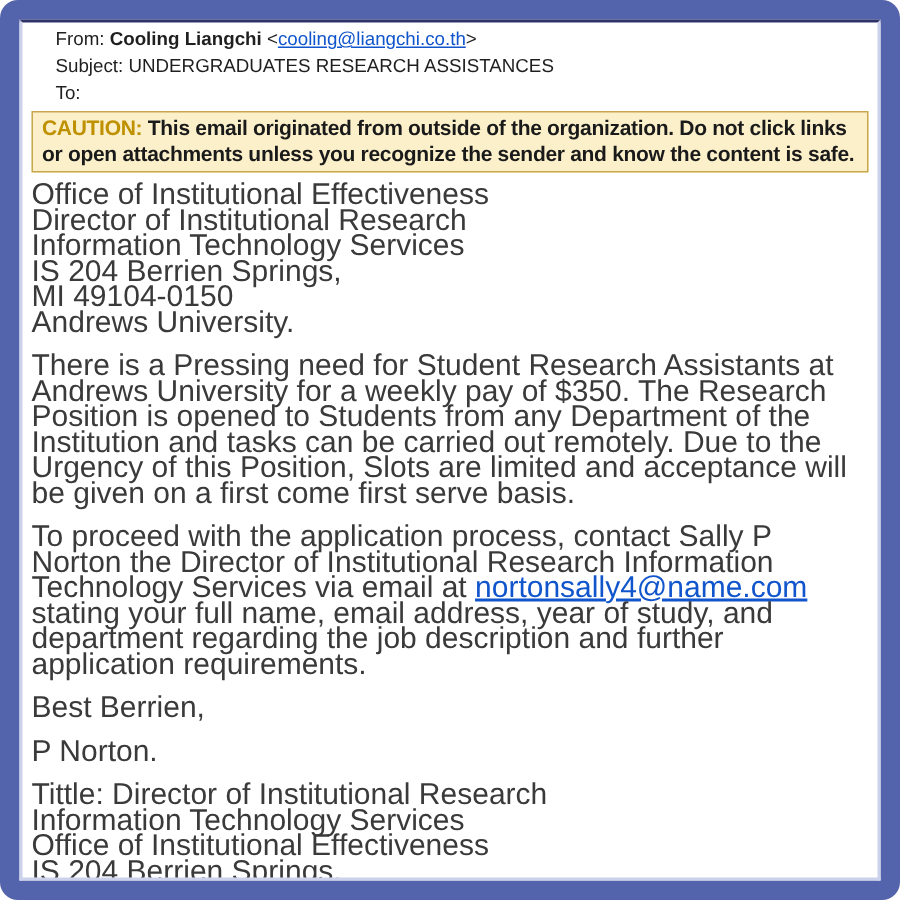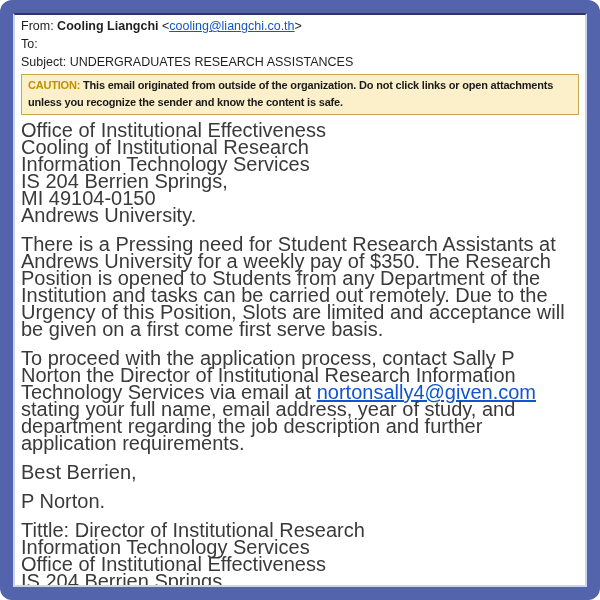--- a/index.html
+++ b/index.html
@@ -25,39 +25,40 @@
     border: 2px solid #ccd1ec;
     border-top-color: #2e3468;
     padding: 2px 6px 0 6px;
     overflow: hidden;
   }
   
   .mail-header {
     font-size: 12.5px;
     line-height: 18px;
     color: #1f1f1f;
+    margin-left: 16px;
   }
   .h-line { white-space: nowrap; }
   .bold { font-weight: 700; }
   a.link, .link {
     color: #1155cc;
     text-decoration: underline;
     cursor: pointer;
   }
   .year-mark {
     border-bottom: 2px solid #9dc3e6;
   }
   
   .caution {
     box-sizing: border-box;
     margin: 3px 0 7px 0;
     padding: 2px 6px 3px 6px;
     background: #fbf0ca;
     border: 1px solid #c9a74e;
-    font-size: 11px;
+    font-size: 14px;
     font-weight: 600;
     letter-spacing: -0.2px;
     line-height: 17px;
     color: #1a1a1a;
   }
   .caution .caution-label { color: #bf9000; }
   
   .mail-body {
     font-size: 20px;
     line-height: 17px;
@@ -68,43 +69,43 @@
   .block p { margin: 0; }
 </style>
 </head>
 <body>
 
 <div class="frame">
   <div class="content">
 
     <div class="mail-header">
       <div class="h-line"><span>From: </span><span class="bold">Cooling Liangchi</span><span> &lt;</span><a class="link">cooling@liangchi.co.th</a><span>&gt;</span></div>
+      <div class="h-line">Subject: UNDERGRADUATES RESEARCH ASSISTANCES</div>
       <div class="h-line">To:</div>
-      <div class="h-line">Subject: UNDERGRADUATES RESEARCH ASSISTANCES</div>
     </div>
 
     <div class="caution"><span class="caution-label">CAUTION:</span><span> This email originated from outside of the organization. Do not click links or open attachments unless you recognize the sender and know the content is safe.</span></div>
 
     <div class="mail-body">
 
       <div class="block">
         <p>Office of Institutional Effectiveness</p>
-        <p>Cooling of Institutional Research</p>
+        <p>Director of Institutional Research</p>
         <p>Information Technology Services</p>
         <p>IS 204 Berrien Springs,</p>
         <p>MI 49104-0150</p>
         <p>Andrews University.</p>
       </div>
 
       <div class="block">
         <p>There is a Pressing need for Student Research Assistants at Andrews University for a weekly pay of $350. The Research Position is opened to Students from any Department of the Institution and tasks can be carried out remotely. Due to the Urgency of this Position, Slots are limited and acceptance will be given on a first come first serve basis.</p>
       </div>
 
       <div class="block">
-        <p><span>To proceed with the application process, contact Sally P Norton the Director of Institutional Research Information Technology Services via email at </span><a class="link">nortonsally4@given.com</a><span> stating your full name, email address, year of study, and department regarding the job description and further application requirements.</span></p>
+        <p><span>To proceed with the application process, contact Sally P Norton the Director of Institutional Research Information Technology Services via email at </span><a class="link">nortonsally4@name.com</a><span> stating your full name, email address, year of study, and department regarding the job description and further application requirements.</span></p>
       </div>
 
       <div class="block">
         <p>Best Berrien,</p>
       </div>
 
       <div class="block">
         <p>P Norton.</p>
       </div>
 

